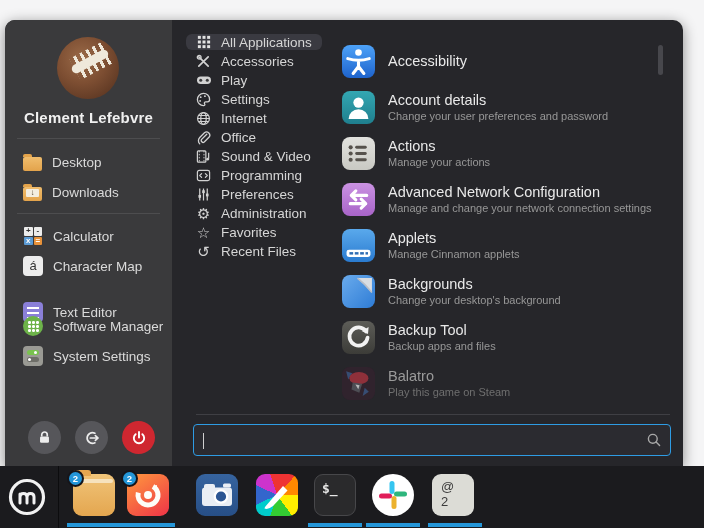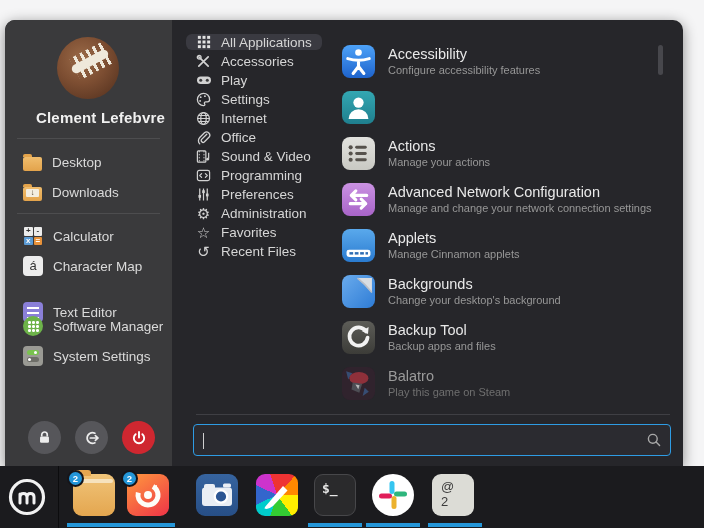--- a/index.html
+++ b/index.html
@@ -15,21 +15,21 @@
   .sidebar { position:absolute; left:0; top:0; width:167px; height:446px;
              background:#3a3a3c; border-radius:10px 0 0 0; }
   .avatar { position:absolute; left:52px; top:17px; width:62px; height:62px; border-radius:50%;
             background:radial-gradient(circle at 40% 35%, #9a6a48 0%, #7d4e32 45%, #4e2d1c 100%);
             overflow:hidden; cursor:pointer; }
   .lace  { position:absolute; left:13px; top:20px; width:40px; height:9px; background:#efe8da;
            border-radius:5px; transform:rotate(-28deg); }
   .stitches { position:absolute; left:16px; top:12px; width:36px; height:24px; transform:rotate(-28deg);
               background:repeating-linear-gradient(90deg, transparent 0 4px, #efe8da 4px 7px); }
   .user-name { position:absolute; top:89px; width:100%; text-align:center; color:#f0f0f0;
-               font-size:15px; font-weight:bold; letter-spacing:.2px;margin-left:12px; }
+               font-size:15px; font-weight:bold; letter-spacing:.2px; }
   .side-sep { position:absolute; left:12px; right:12px; height:0; border-top:1px solid #4d4d4f; }
   .side-row { position:absolute; left:14px; right:4px; height:28px; display:flex; align-items:center;
               gap:10px; color:#dadada; font-size:13.5px; cursor:pointer; border-radius:4px; padding-left:4px; }
 
   .fld { width:19px; height:14px; background:linear-gradient(#f0bd6d,#e3a34b); border-radius:2px;
          position:relative; margin-top:3px; flex:none; }
   .fld::before { content:""; position:absolute; left:0; top:-3px; width:9px; height:3px;
                  background:#e3a34b; border-radius:2px 2px 0 0; }
   .fld .dl { position:absolute; left:3px; top:2px; width:13px; height:8px; background:#f3ede0;
              border-radius:1px; color:#4e3d22; font-size:8px; line-height:8px; text-align:center; }
@@ -309,30 +309,33 @@
 
     <div class="app-row">
       <div class="app-icon ic-accessibility">
         <svg width="33" height="33" viewBox="0 0 16 16" fill="none" stroke="#fff" stroke-width="1.5" stroke-linecap="round">
           <circle cx="8" cy="3.6" r="1.6" fill="#fff" stroke="none"></circle>
           <path d="M2.8 6.6c3.4 1 7 1 10.4 0M8 7.4v3M8 10.4l-2.6 3.4M8 10.4l2.6 3.4"></path>
         </svg>
       </div>
       <div class="app-text">
         <div class="app-title">Accessibility</div>
-        <div class="app-sub">Configure accessibility features</div>
       </div>
     </div>
 
     <div class="app-row">
       <div class="app-icon ic-account">
         <svg width="33" height="33" viewBox="0 0 16 16">
           <circle cx="8" cy="5.6" r="2.5" fill="#fff"></circle>
           <path d="M3.2 13.6a4.8 4.8 0 0 1 9.6 0z" fill="#fff"></path>
         </svg>
+      </div>
+      <div class="app-text">
+        <div class="app-title">Account details</div>
+        <div class="app-sub">Change your user preferences and password</div>
       </div>
     </div>
 
     <div class="app-row">
       <div class="app-icon ic-actions">
         <svg width="33" height="33" viewBox="0 0 16 16">
           <g fill="#56524c">
             <circle cx="4.2" cy="5" r="1"></circle>
               <circle cx="4.2" cy="8" r="1"></circle>
               <circle cx="4.2" cy="11" r="1"></circle>

